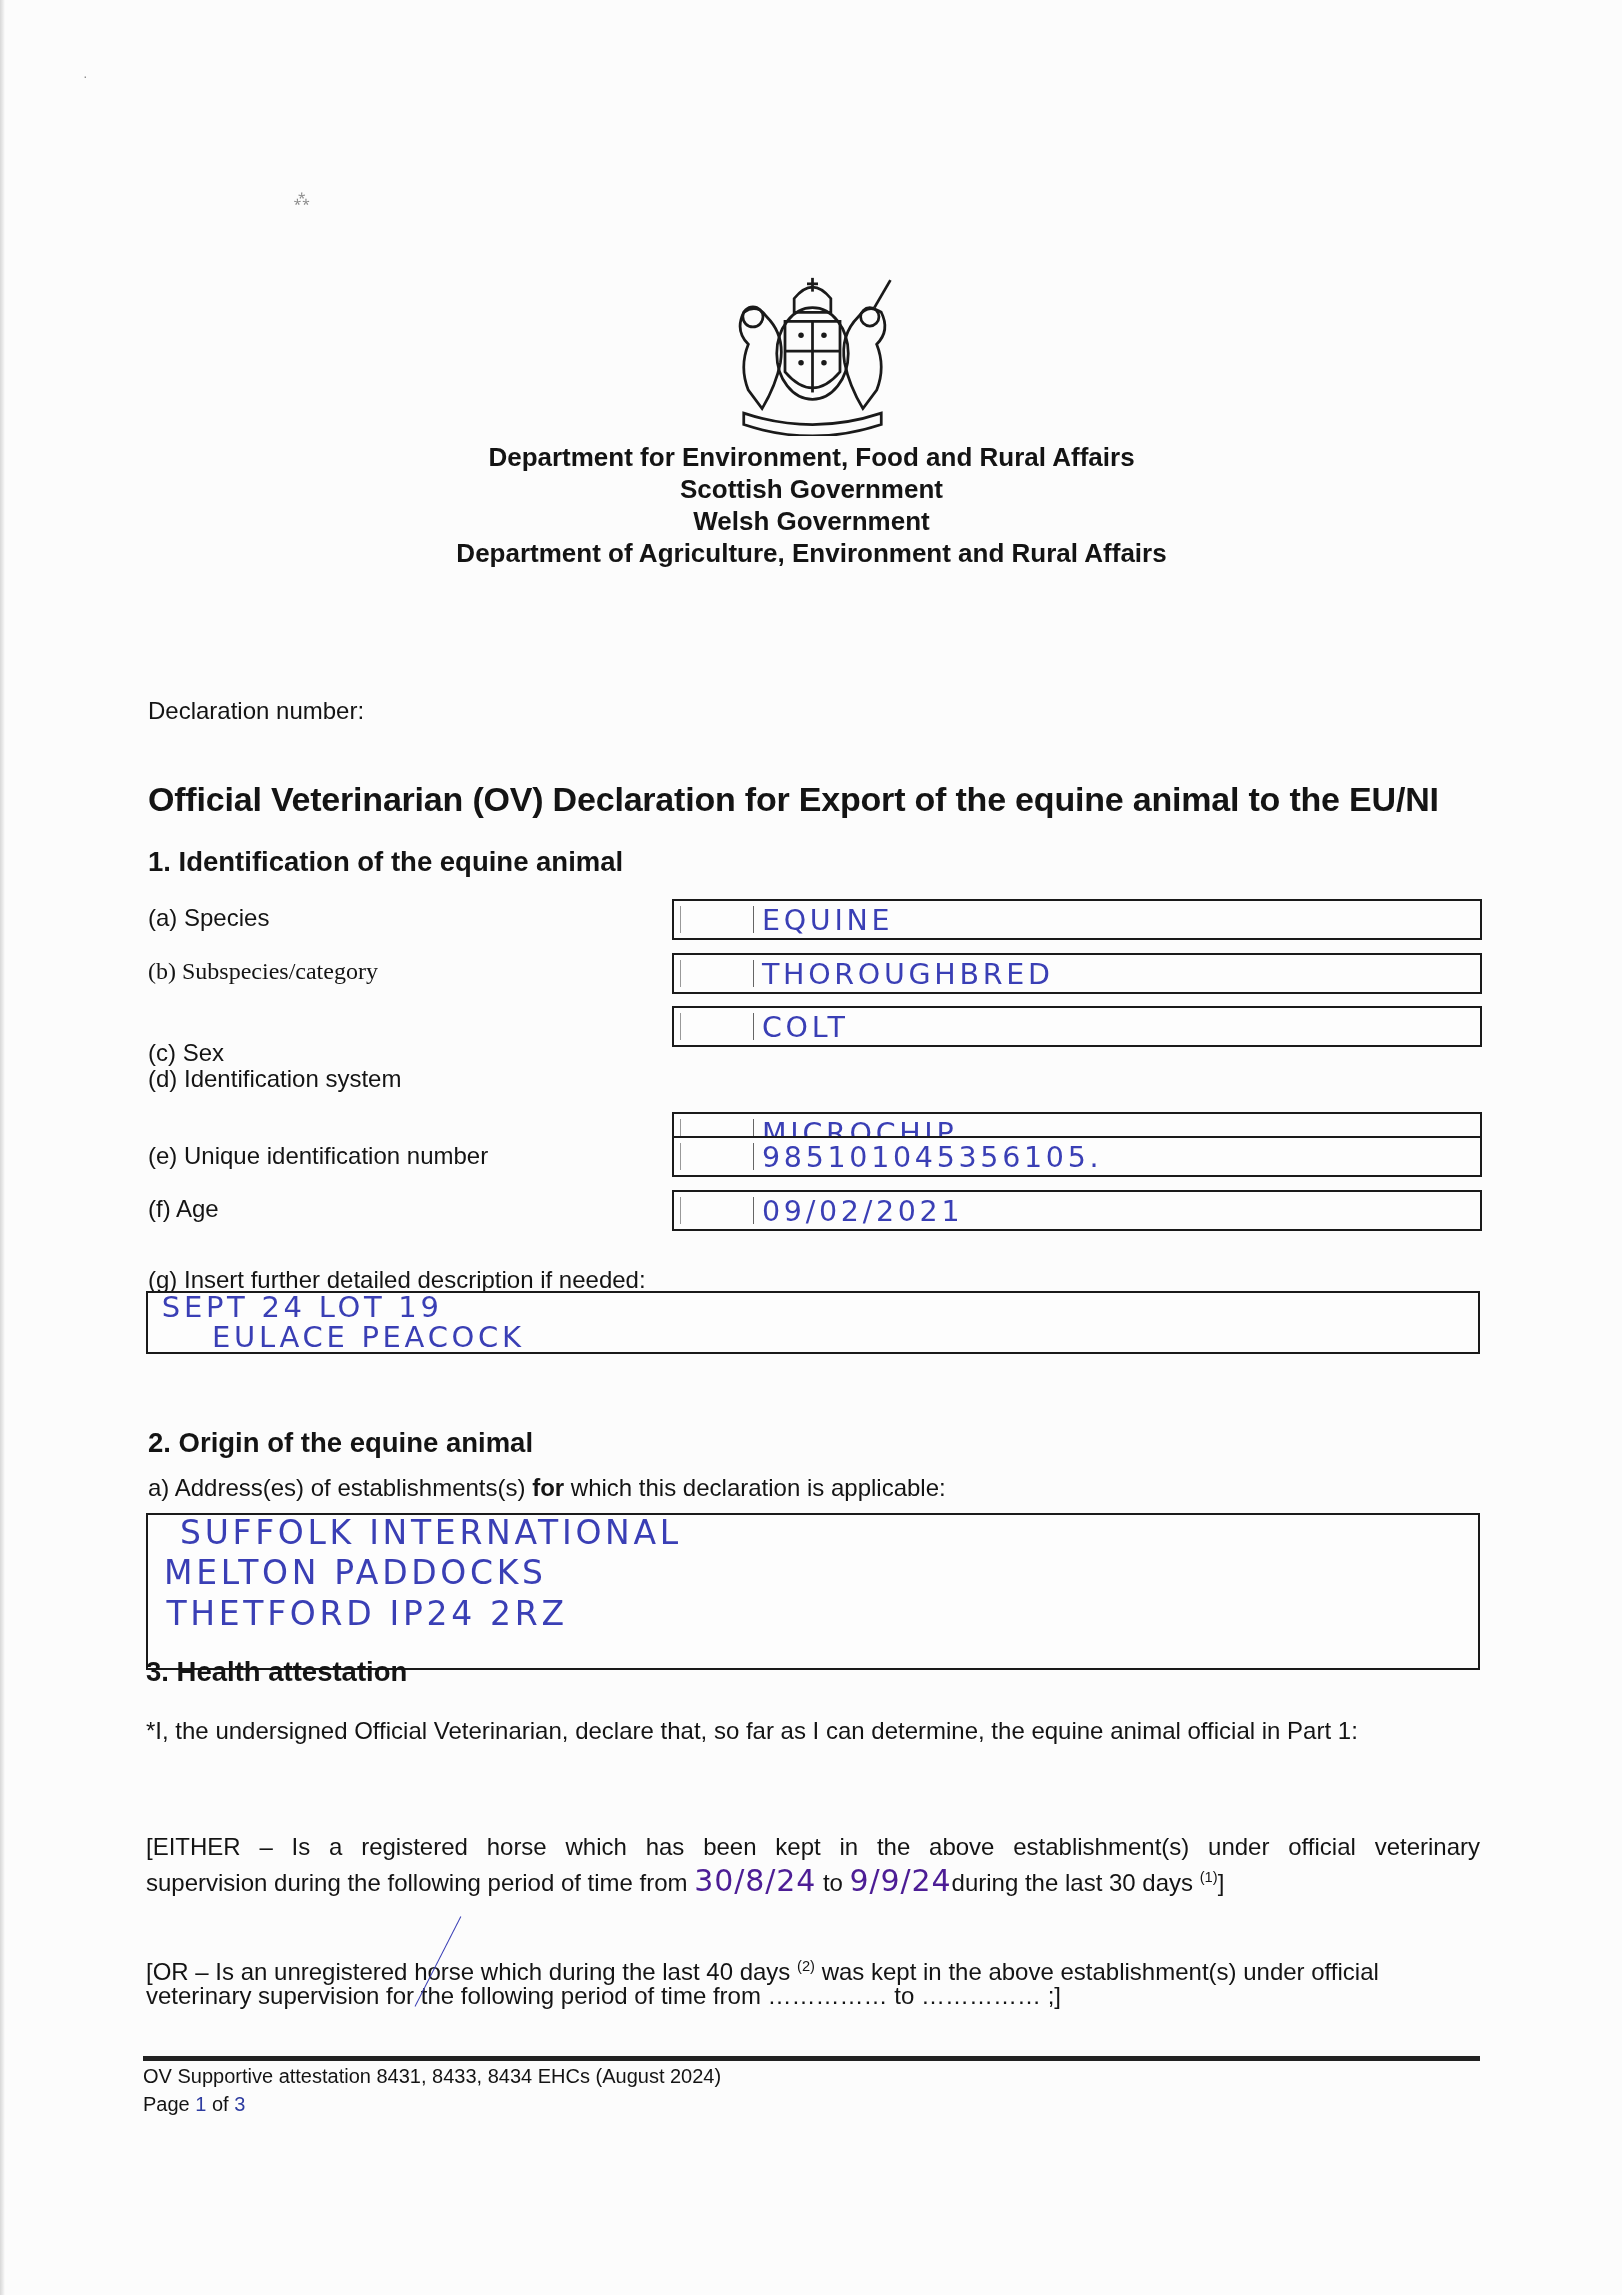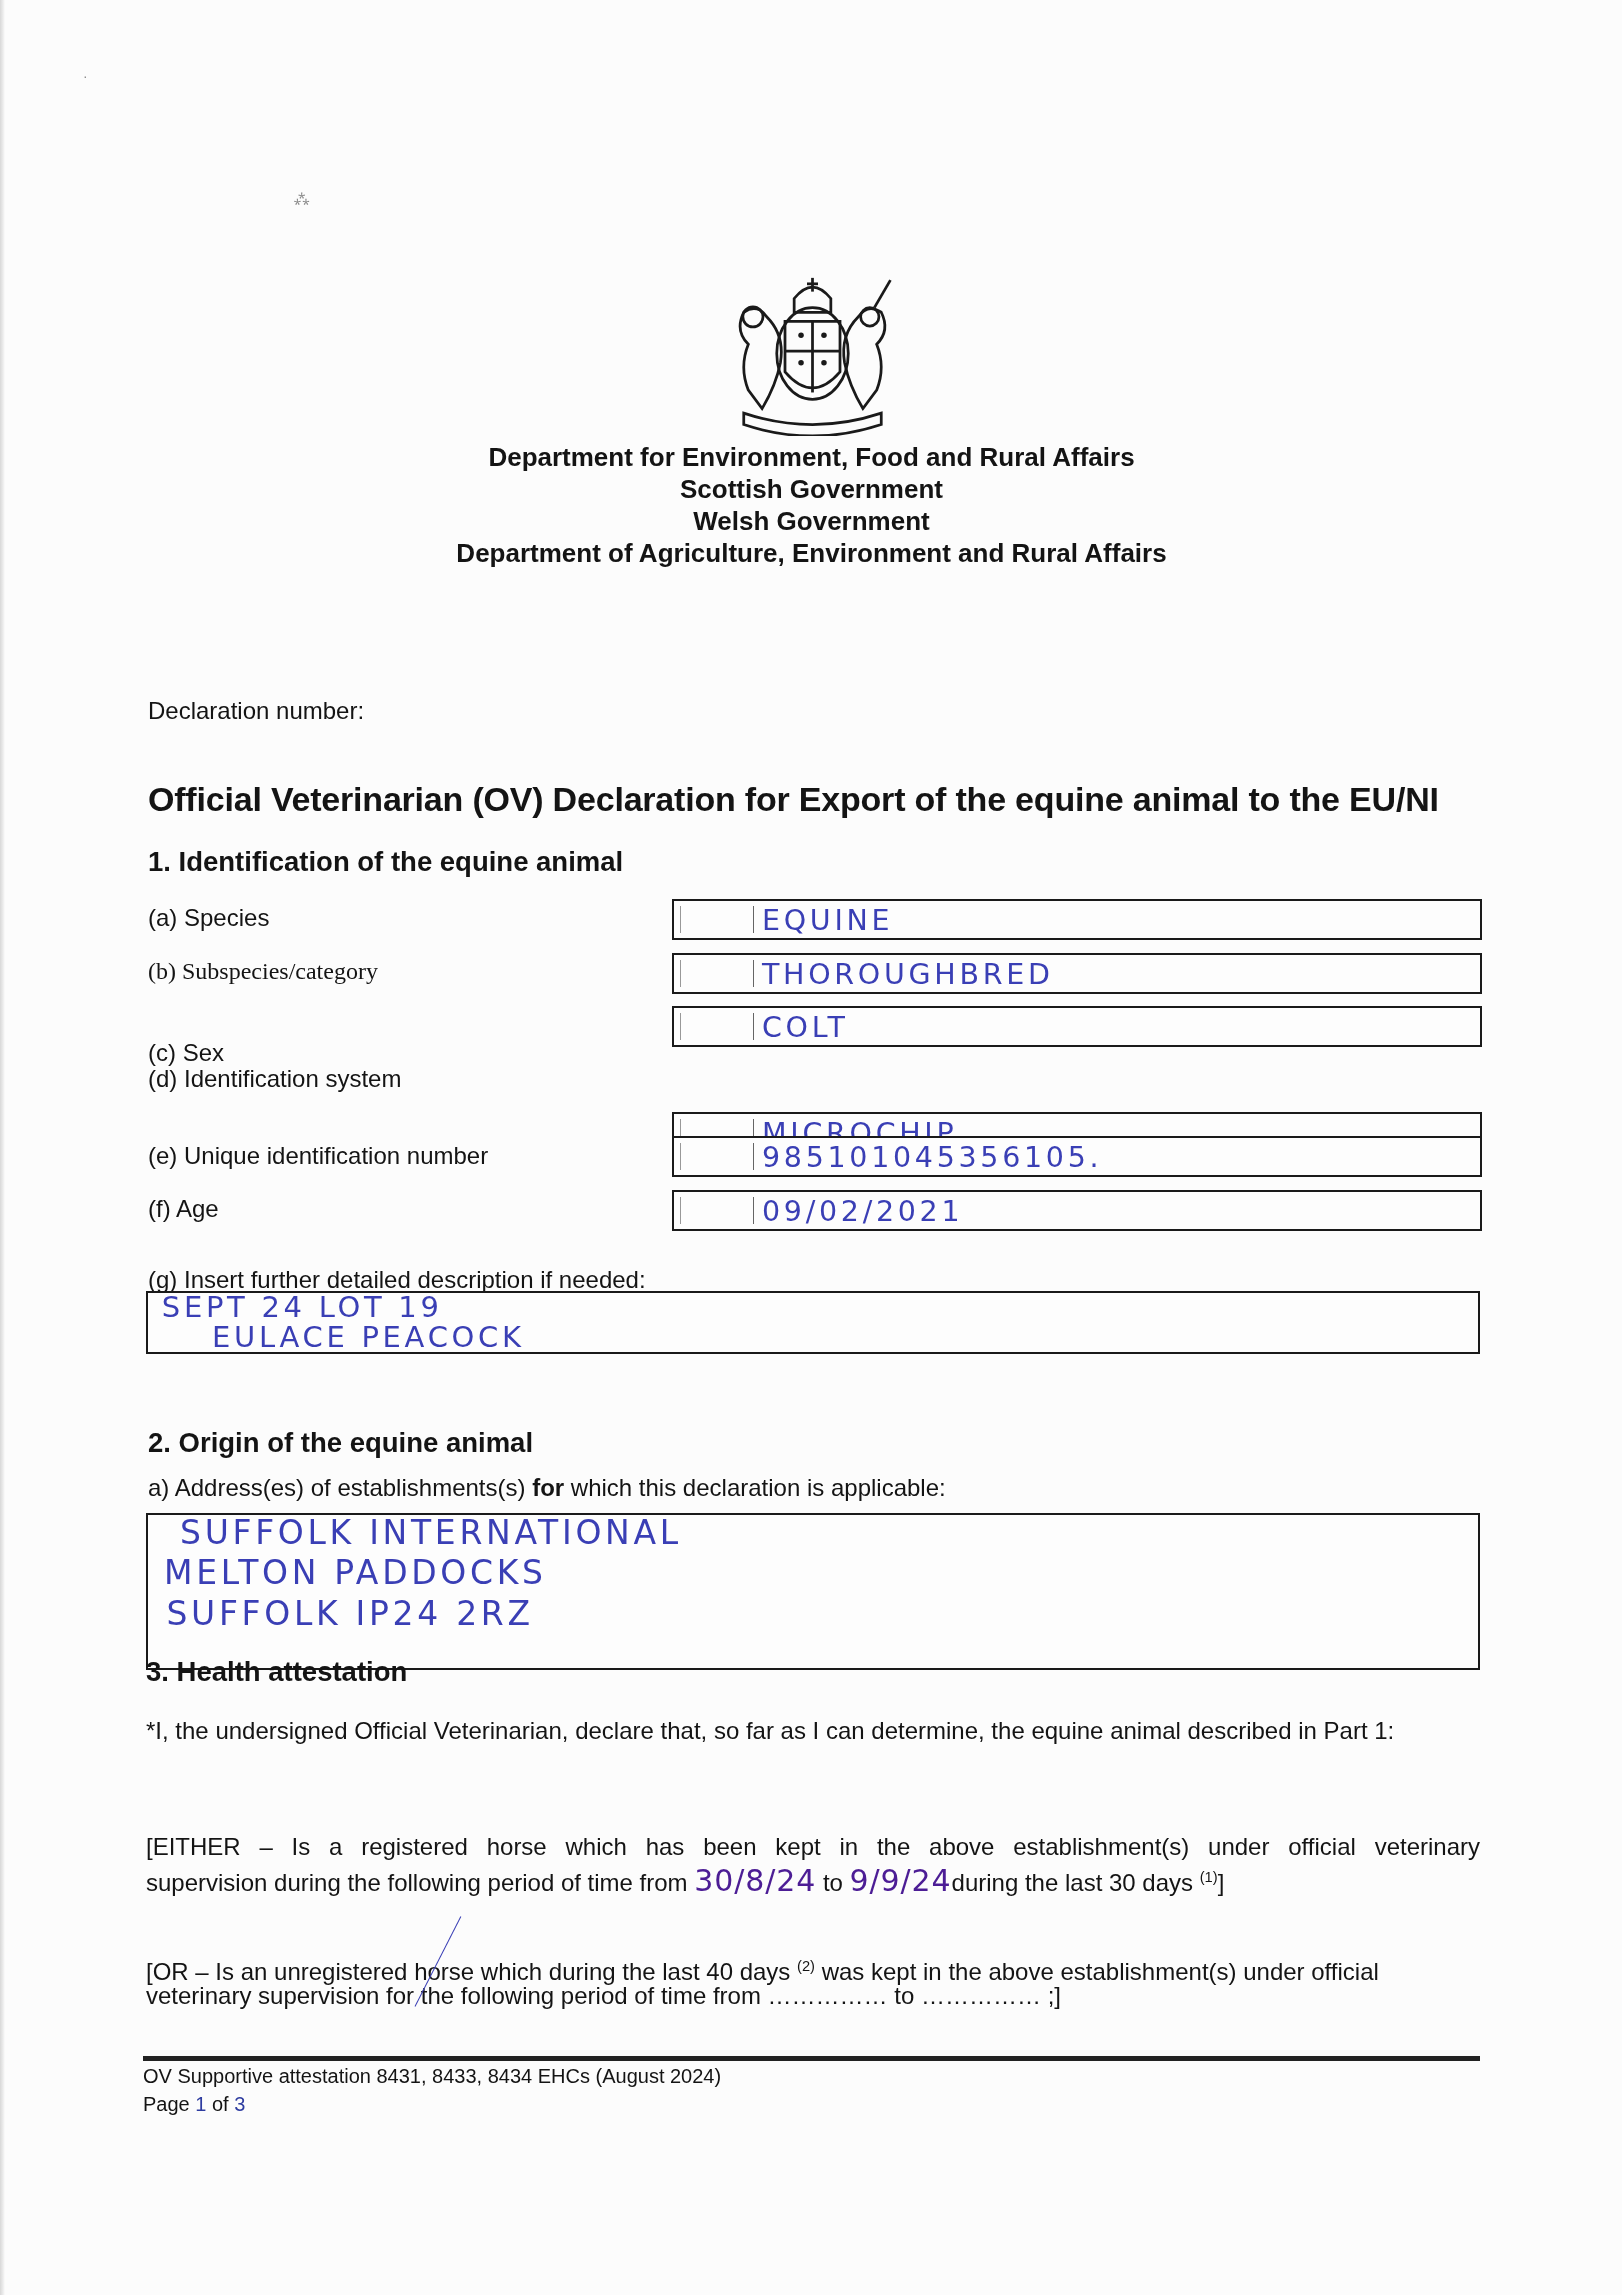--- a/index.html
+++ b/index.html
@@ -128,25 +128,25 @@
   <div class="hand" style="position:absolute;left:64px;top:28.5px;font-size:29px;line-height:30px;">EULACE   PEACOCK</div>
 </div>
 
 <div class="abs h2" style="left:148px;top:1427px;">2. Origin of the equine animal</div>
 <div class="abs label" style="left:148px;top:1474px;">
   <span>a) Address(es) of establishments(s) </span><b>for</b><span> which this declaration is applicable:</span>
 </div>
 <div class="abs box" style="left:146px;top:1513px;width:1334px;height:157px;">
   <div class="hand" style="position:absolute;left:32px;top:-1.8px;font-size:33px;line-height:39px;">SUFFOLK  INTERNATIONAL</div>
   <div class="hand" style="position:absolute;left:16px;top:38px;font-size:33px;line-height:39px;">MELTON  PADDOCKS</div>
-  <div class="hand" style="position:absolute;left:18.4px;top:79px;font-size:33px;line-height:39px;">SUFFOLK   IP24 2RZ</div>
+  <div class="hand" style="position:absolute;left:18.4px;top:79px;font-size:33px;line-height:39px;">THETFORD   IP24 2RZ</div>
 </div>
 
 <div class="abs h2" style="left:146px;top:1656px;">3. Health attestation</div>
-<div class="abs para" style="left:146px;top:1716px;width:1334px;">*I, the undersigned Official Veterinarian, declare that, so far as I can determine, the equine animal described in Part 1:</div>
+<div class="abs para" style="left:146px;top:1716px;width:1334px;">*I, the undersigned Official Veterinarian, declare that, so far as I can determine, the equine animal official in Part 1:</div>
 
 <div class="abs para" style="left:146px;top:1832px;width:1334px;text-align-last:justify;">[EITHER – Is a registered horse which has been kept in the above establishment(s) under official veterinary</div>
 <div class="abs para" style="left:146px;top:1862px;white-space:nowrap;">
   <span>supervision during the following period of time from </span><span class="hand-inline">30/8/24</span><span> to </span><span class="hand-inline">9/9/24</span><span>during the last 30 days </span><sup style="font-size:14.7px;">(1)</sup><span>]</span>
 </div>
 
 <div class="abs para" style="left:146px;top:1951px;white-space:nowrap;">
   <span>[OR – Is an unregistered horse which during the last 40 days </span><sup style="font-size:14.7px;">(2)</sup><span> was kept in the above establishment(s) under official</span>
 </div>
 <div class="abs para" style="left:146px;top:1981px;white-space:nowrap;">veterinary supervision for the following period of time from …………… to …………… ;]</div>

